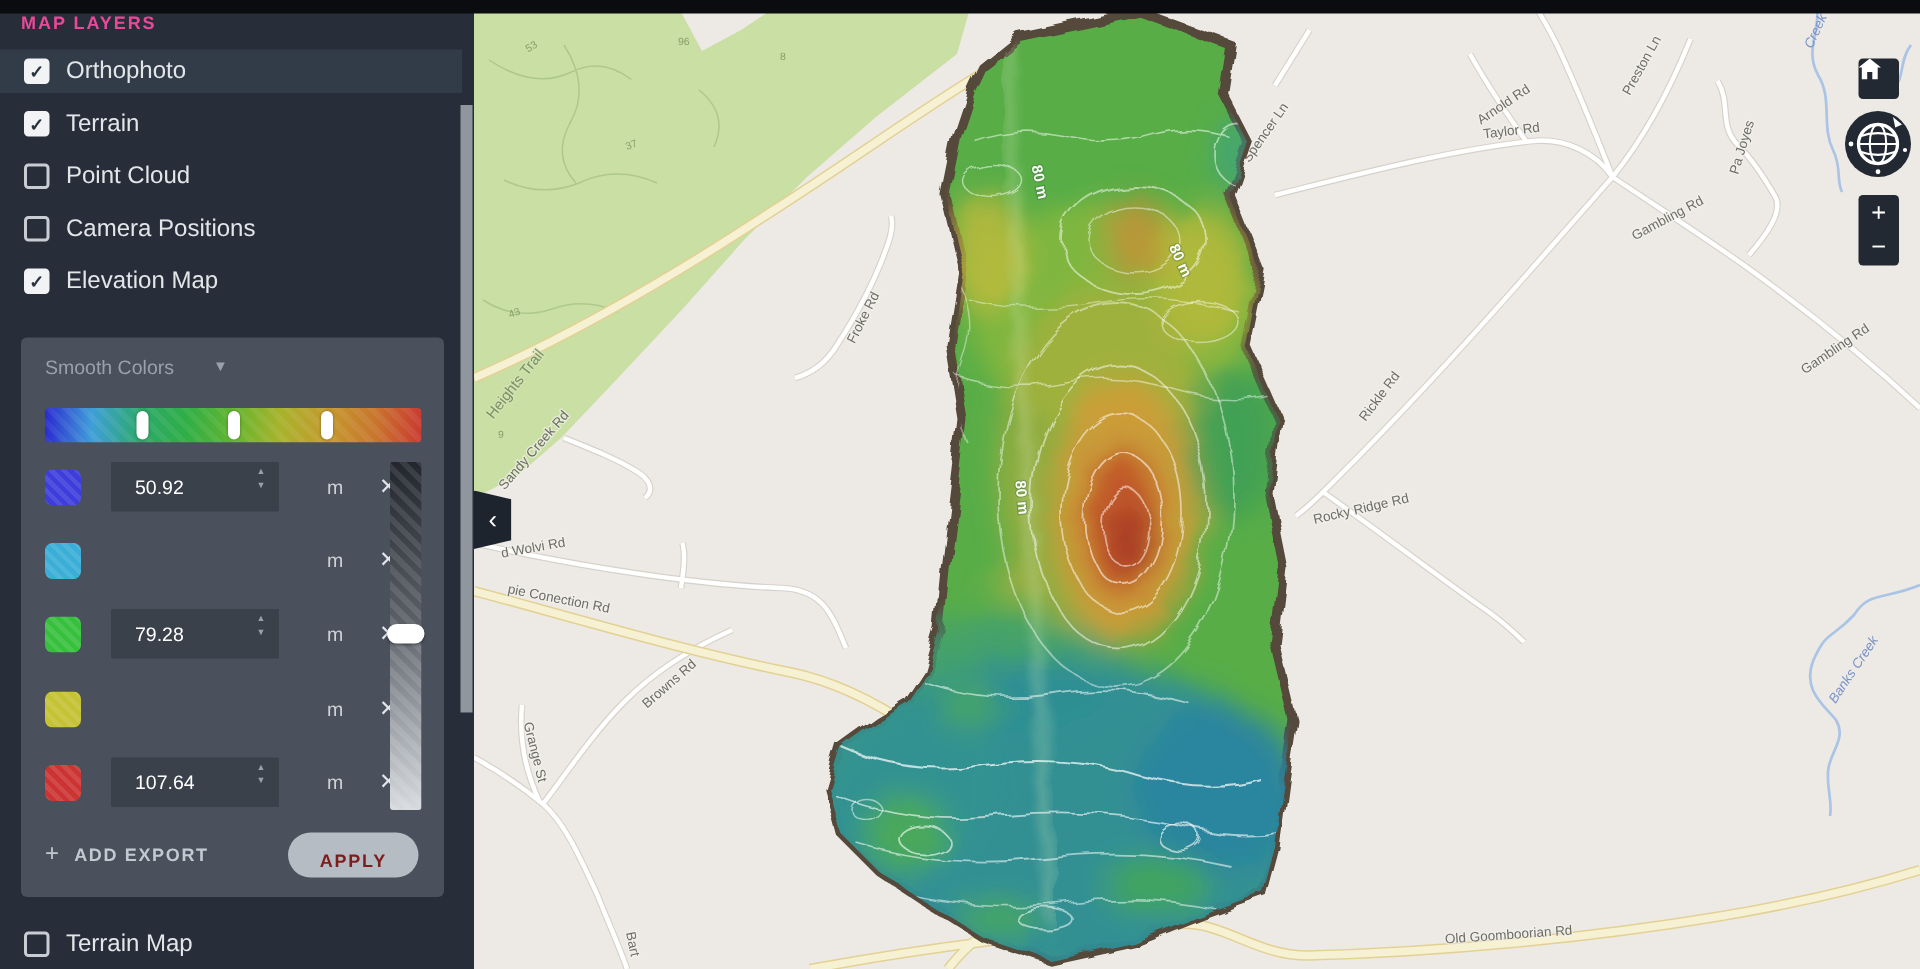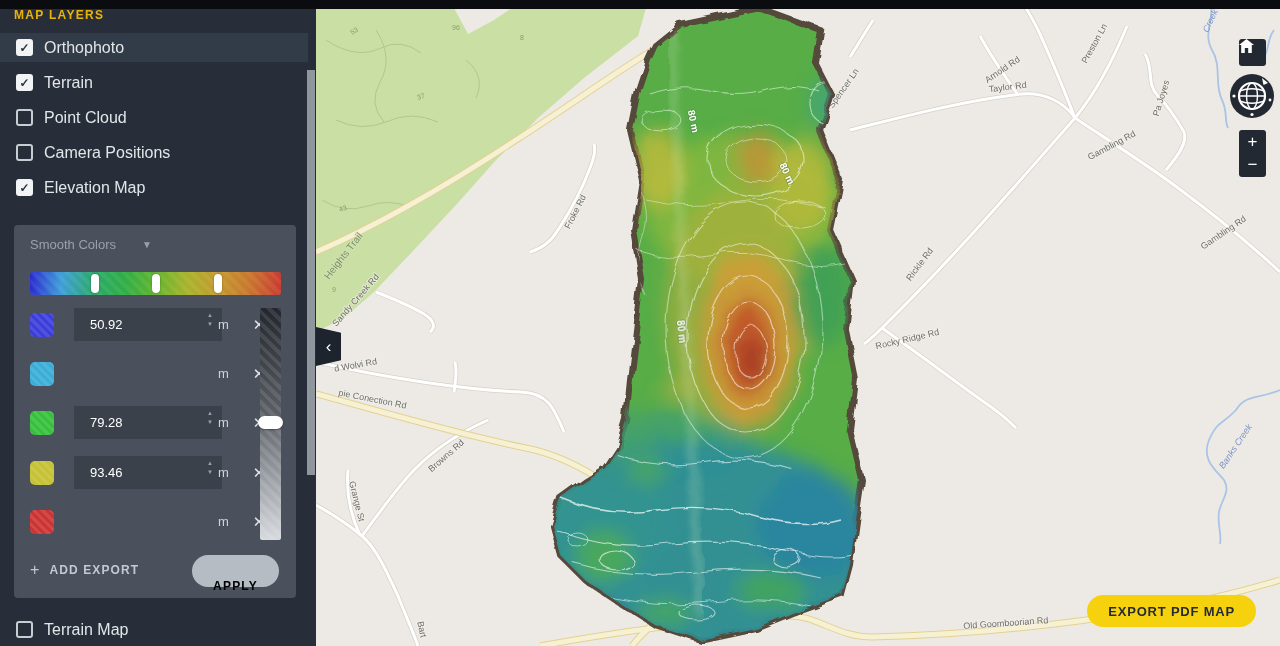--- a/index.html
+++ b/index.html
@@ -3,21 +3,21 @@
 <meta charset="utf-8">
 <style>
   * { margin:0; padding:0; box-sizing:border-box; }
   html,body { width:1280px; height:646px; overflow:hidden; background:#edeae5;
     font-family:"Liberation Sans", sans-serif; }
   .topbar { position:absolute; left:0; top:0; width:1280px; height:9px; background:#0b0c0f; z-index:60; }
 
   
   .sidebar { position:absolute; left:0; top:0; width:316px; height:646px; background:#272e3a; z-index:30; }
   .sb-header { position:absolute; left:14px; top:8px; font-size:12px; font-weight:bold;
-    letter-spacing:1.3px; color:#eab308; }
+    letter-spacing:1.3px; color:#ec4899; }
   .layer-row { position:absolute; left:0; right:8px; height:29px; display:flex; align-items:center;
     padding-left:16px; cursor:pointer; }
   .layer-row.hl { background:#323b48; }
   .cb { width:17px; height:17px; border-radius:3px; border:2px solid #c9cdd3; flex:0 0 17px;
     display:flex; align-items:center; justify-content:center; font-size:12px; font-weight:bold;
     color:transparent; background:transparent; }
   .cb.checked { background:#f2f3f5; border-color:#f2f3f5; color:#2b3340; }
   .layer-label { margin-left:11px; font-size:16px; color:#e3e6e9; }
 
   
@@ -27,41 +27,41 @@
     color:#9aa1ab; font-size:13px; cursor:pointer; }
   .caret { font-size:10px; color:#9aa1ab; }
   .grad-bar { position:absolute; left:16px; top:47px; width:251px; height:23px; border-radius:3px;
     background:linear-gradient(90deg,#2b2bd0,#c93b31); cursor:pointer;
     background-image:repeating-linear-gradient(45deg,rgba(255,255,255,.06) 0 4px,rgba(0,0,0,0) 4px 8px); }
   .grad-handle { position:absolute; top:2px; width:8px; height:19px; border-radius:4px; background:#fff;
     box-shadow:0 0 2px rgba(0,0,0,.4); cursor:ew-resize; }
   .stop-row { position:absolute; left:16px; right:16px; height:34px; }
   .swatch { position:absolute; left:0; top:5px; width:24px; height:24px; border-radius:5px;
     background-image:repeating-linear-gradient(45deg,rgba(255,255,255,.10) 0 3px,rgba(0,0,0,0) 3px 6px); cursor:pointer; }
-  .val-field { position:absolute; left:44px; top:0; width:148px; height:33px; background:#3a414b;
+  .val-field { position:absolute; left:44px; top:0; width:112px; height:33px; background:#3a414b;
     border-radius:1px; }
   .val-field input { position:absolute; left:0; top:0; width:100%; height:100%; background:transparent;
     border:none; outline:none; color:#fff; font-size:13px; padding-left:16px;
     font-family:"Liberation Sans", sans-serif; }
   .stepper { position:absolute; right:9px; top:4px; display:flex; flex-direction:column; gap:3px;
     cursor:pointer; }
   .stepper span { font-size:6px; line-height:6px; color:#98a0aa; text-align:center; }
   .unit { position:absolute; left:188px; top:9px; font-size:13px; color:#cfd3d8; }
   .remove { position:absolute; left:218px; top:6px; width:22px; height:22px; text-align:center;
     line-height:22px; color:#e2e5e9; font-size:15px; cursor:pointer; }
   .op-slider { position:absolute; left:246px; top:83px; width:21px; height:232px; border-radius:2px;
     background-image:repeating-linear-gradient(45deg,rgba(255,255,255,.10) 0 4px,rgba(0,0,0,0) 4px 8px),
       linear-gradient(180deg,#22262d 0%,#5a5f66 45%,#9ea3a9 75%,#d7dade 100%); cursor:pointer; }
   .op-handle { position:absolute; left:-2px; top:108px; width:25px; height:13px; border-radius:7px;
     background:#fff; box-shadow:0 1px 2px rgba(0,0,0,.4); cursor:ns-resize; }
   .add-color { position:absolute; left:16px; top:336px; display:flex; align-items:center; gap:9px;
     color:#c3c9d0; font-size:12px; font-weight:bold; letter-spacing:1.1px; cursor:pointer; }
   .plus-ico { font-size:16px; font-weight:normal; color:#c3c9d0; }
-  .apply-btn { position:absolute; right:17px; top:330px; height:30px; padding:16px 21px; border:none;
-    border-radius:16px; background:#b5bcc4; color:#000000; font-size:12px; font-weight:bold;
+  .apply-btn { position:absolute; right:17px; top:330px; height:30px; padding:4px 21px; border:none;
+    border-radius:16px; background:#b5bcc4; color:#7f1d1d; font-size:12px; font-weight:bold;
     letter-spacing:1.2px; line-height:30px; cursor:pointer; font-family:"Liberation Sans",sans-serif; }
   .gmap-row { position:absolute; left:0; right:8px; top:615px; height:29px; display:flex;
     align-items:center; padding-left:16px; cursor:pointer; }
   .sb-scroll { position:absolute; left:307px; top:70px; width:8px; height:405px; background:#90969e; }
 
   
   .map { position:absolute; left:316px; top:0; width:964px; height:646px; background:#edeae5;
     overflow:hidden; }
   .map svg { position:absolute; left:0; top:0; }
   .collapse-tab { position:absolute; left:0; top:327px; width:25px; height:39px; background:#1d242e;
@@ -150,32 +150,32 @@
         <span class="stepper">
             <span>▲</span>
             <span>▼</span>
           </span>
       </span>
       <span class="unit">m</span>
       <span class="remove">✕</span>
     </div>
     <div class="stop-row" style="top:231px">
       <span class="swatch" style="background-color: rgb(197, 194, 52);"></span>
+      <span class="unit">m</span>
+      <span class="remove">✕</span>
+    </div>
+    <div class="stop-row" style="top:280px">
+      <span class="swatch" style="background-color: rgb(204, 52, 52);"></span>
       <span class="val-field">
-        <input value="93.46" style="">
+        <input value="107.64" style="">
         <span class="stepper">
             <span>▲</span>
             <span>▼</span>
           </span>
       </span>
-      <span class="unit">m</span>
-      <span class="remove">✕</span>
-    </div>
-    <div class="stop-row" style="top:280px">
-      <span class="swatch" style="background-color: rgb(204, 52, 52);"></span>
       <span class="unit">m</span>
       <span class="remove">✕</span>
     </div>
 
     <div class="op-slider">
       <span class="op-handle"></span>
     </div>
 
     <div class="add-color">
       <span class="plus-ico">+</span>
@@ -398,16 +398,15 @@
       <circle cx="4" cy="22" r="1.6" fill="#ffffff"></circle>
       <circle cx="40" cy="26" r="1.4" fill="#ffffff"></circle>
       <circle cx="22" cy="40.5" r="1.6" fill="#ffffff"></circle>
     </svg>
   </div>
   <div class="ctl zoom-ctl">
     <div class="zoom-btn">+</div>
     <div class="zoom-btn">−</div>
   </div>
 
-  <button class="export-btn" style="background-color: rgb(246, 210, 14);">EXPORT PDF MAP</button>
 </div>
 
 <div class="topbar"></div>
 
 </body></html>

